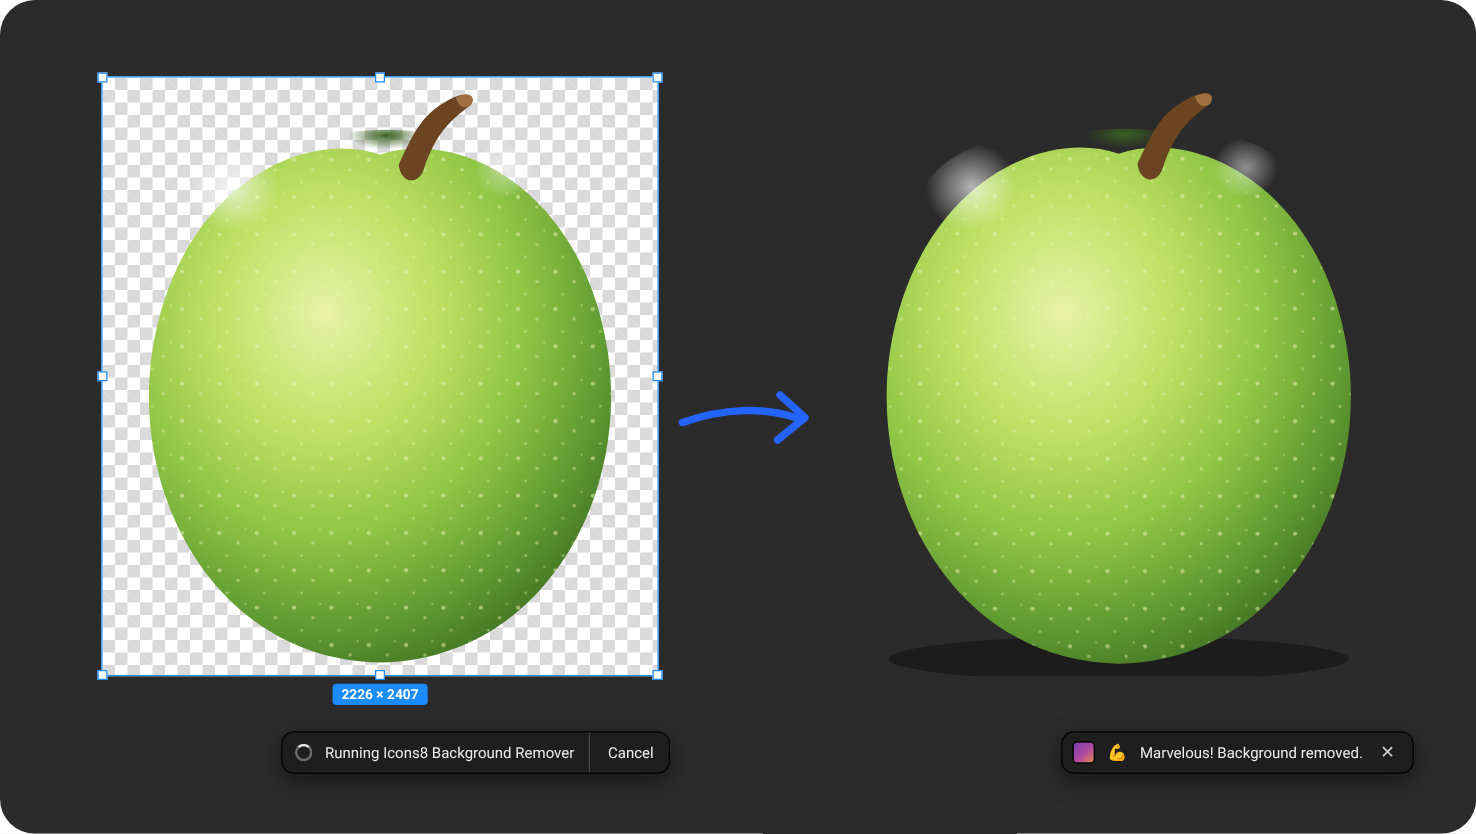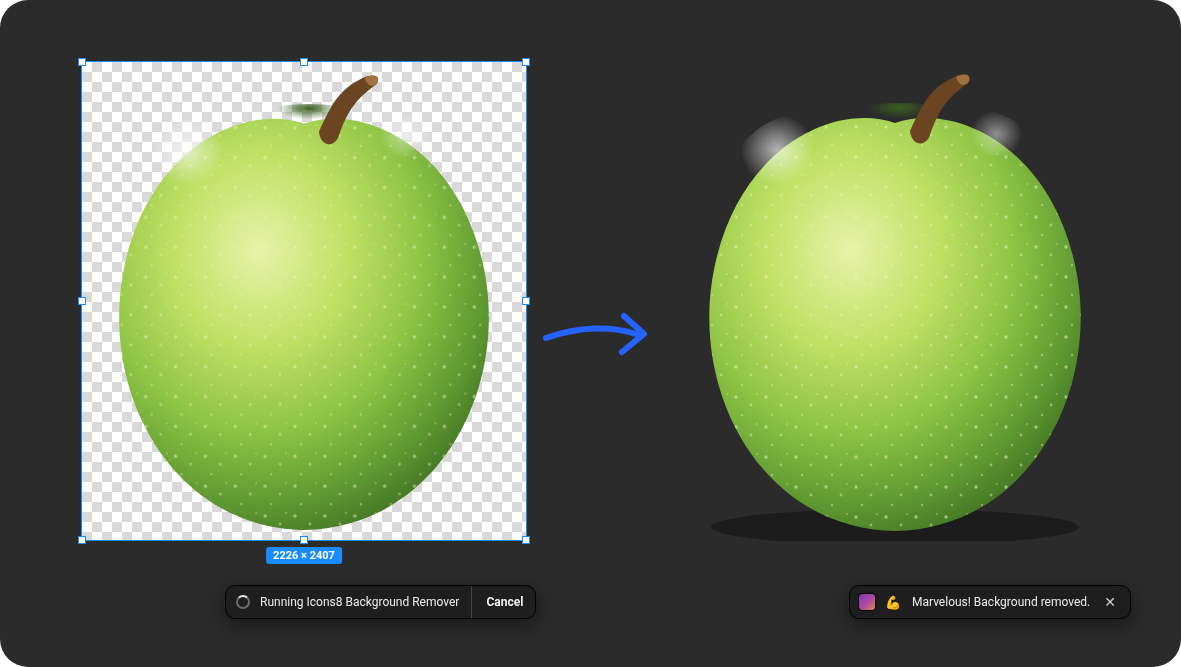--- a/index.html
+++ b/index.html
@@ -122,21 +122,21 @@
     border-radius: 50%;
   }
   .status-divider {
     width: 1px;
     align-self: stretch;
     background: #444;
     margin: -7px 2px;
   }
   .cancel-btn {
     color: #f0f0f0;
-    font-weight: 700;
+    font-weight: 400;
     font-size: 12px;
     cursor: pointer;
     padding: 2px 2px;
   }
 
   
   .toast {
     position: absolute;
     right: 50px;
     bottom: 48px;

